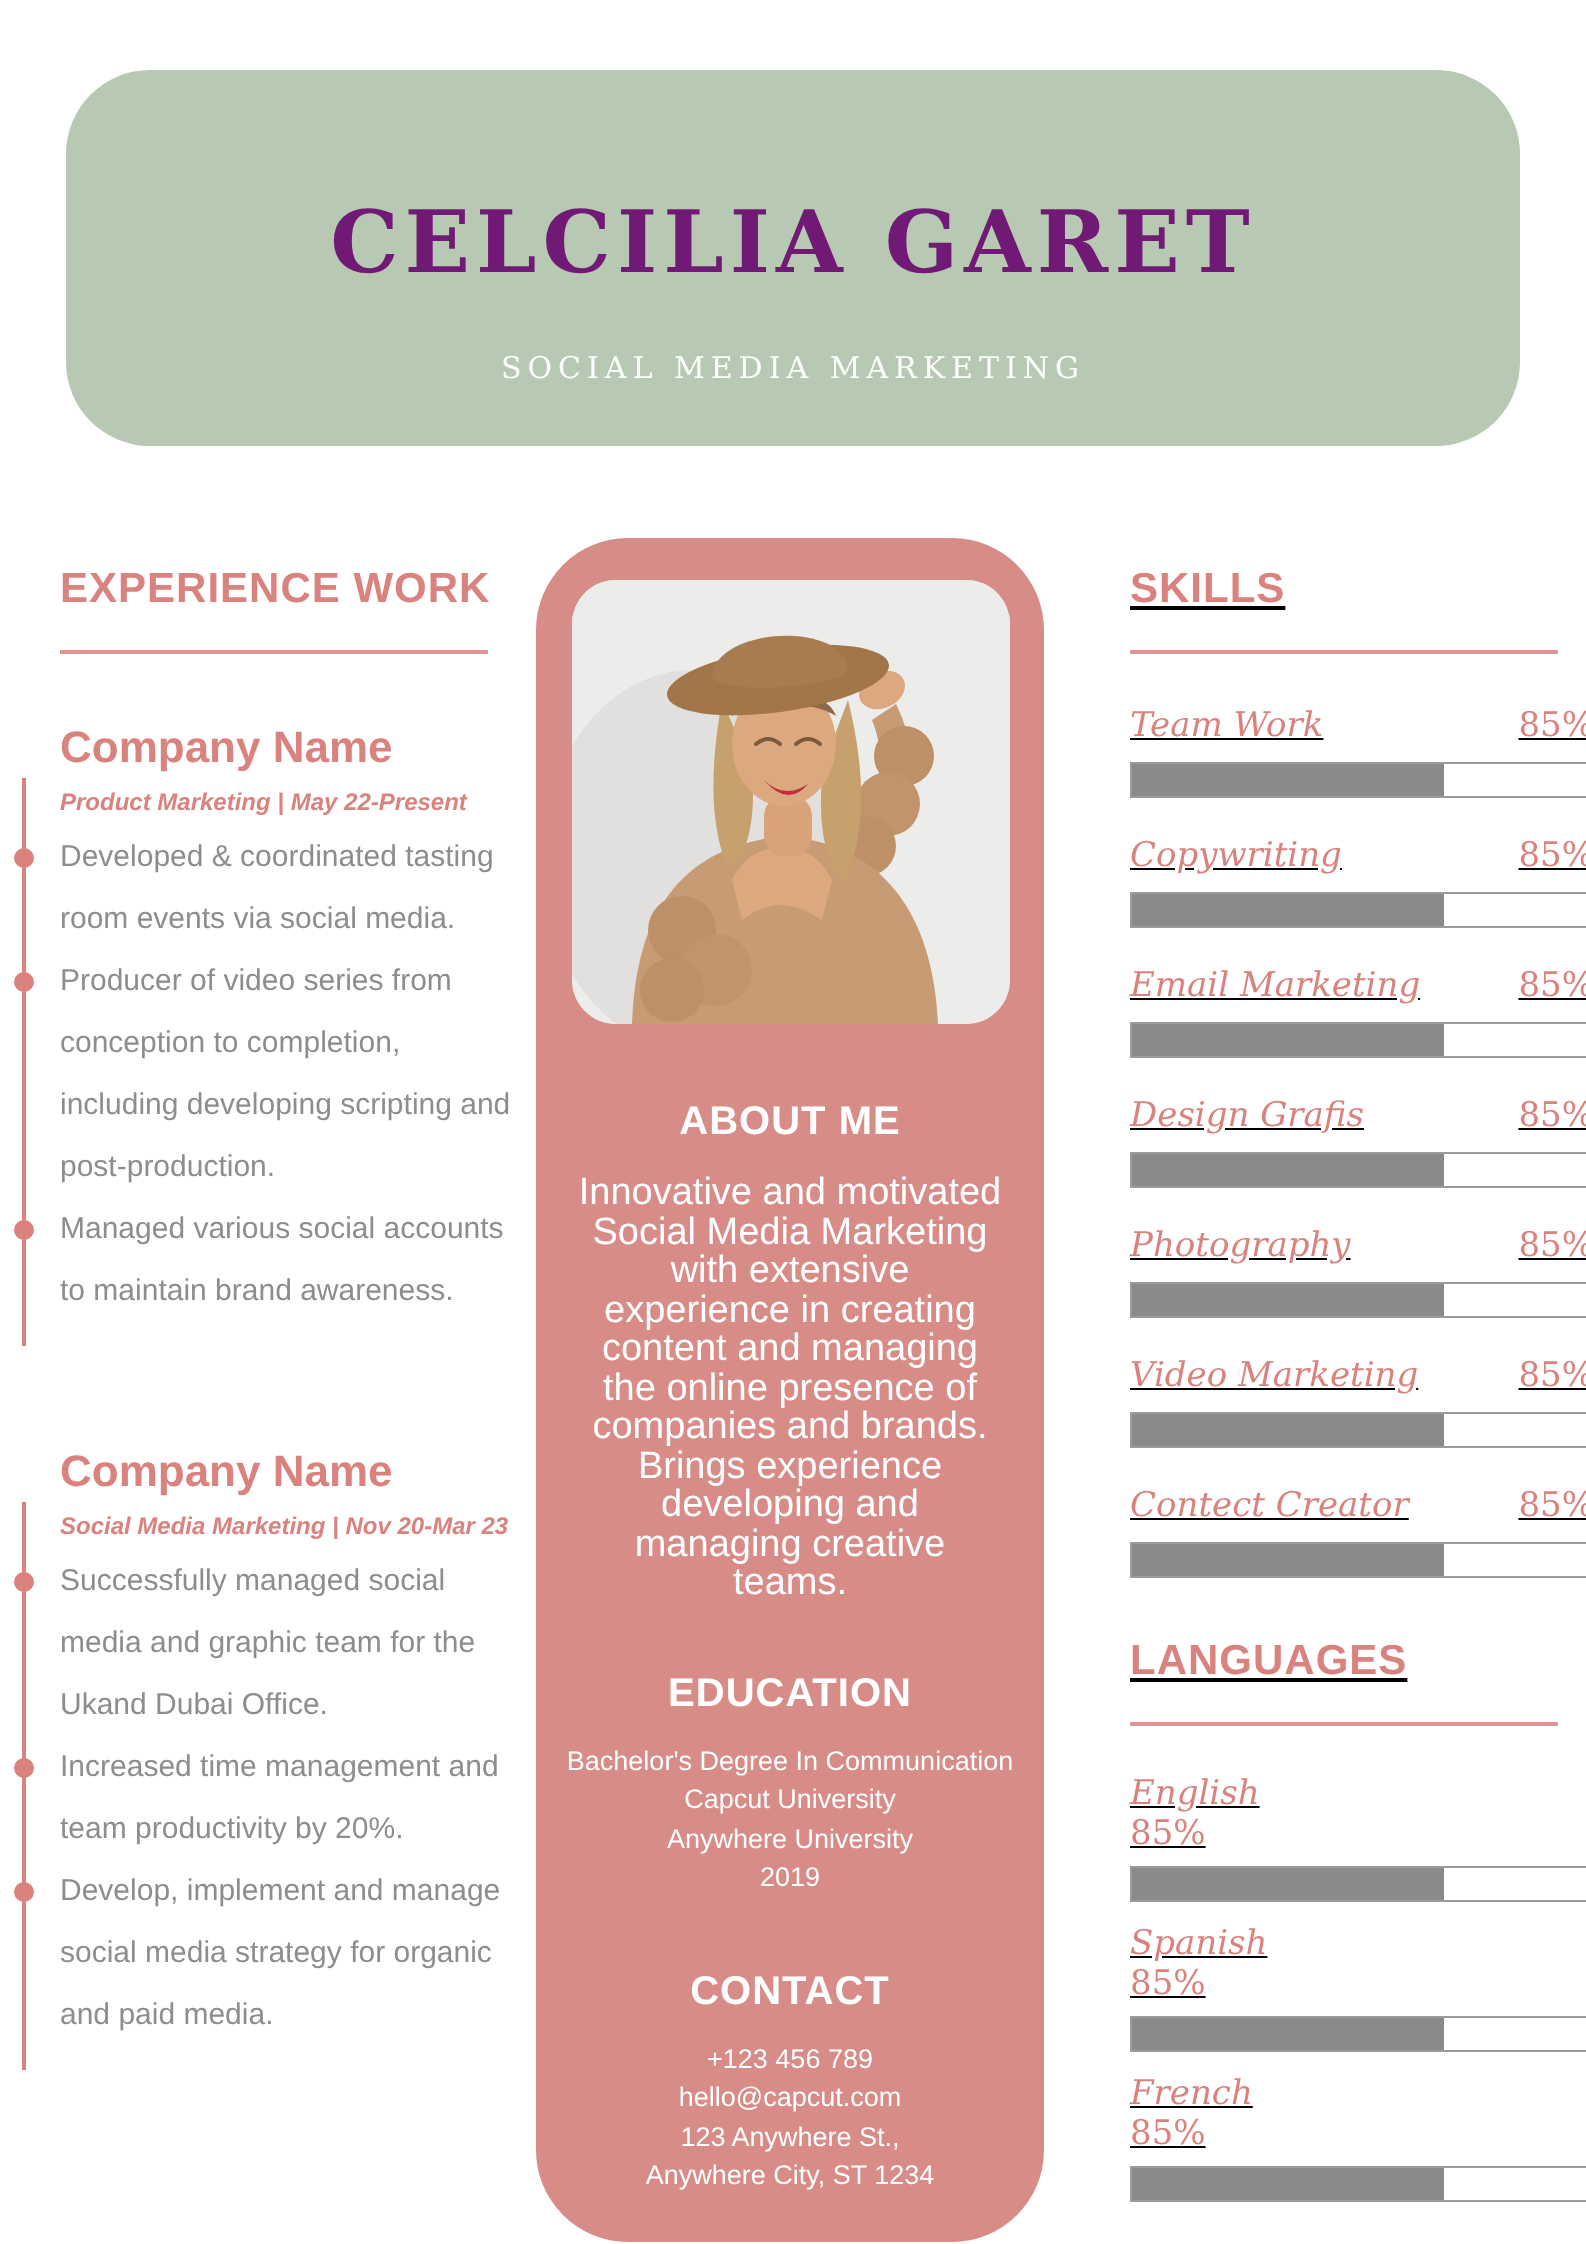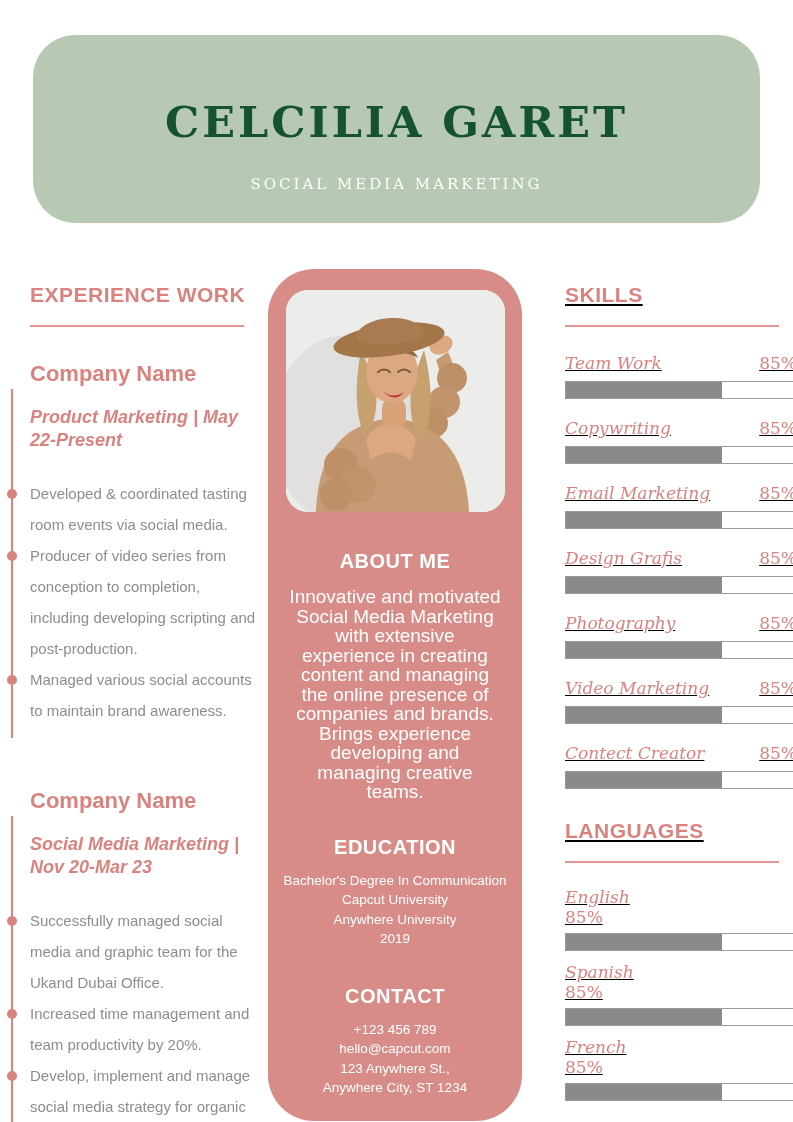--- a/index.html
+++ b/index.html
@@ -11,21 +11,21 @@
   body{
     width:793px;height:1122px;position:relative;
     font-family:"Liberation Sans", sans-serif;overflow:hidden;
   }
   
   .header{
     position:absolute;left:33px;top:35px;width:727px;height:188px;
     background:var(--green);border-radius:42px;text-align:center;
   }
   .header-name{
-    margin-top:62px;color:#14532d;font-family:"DejaVu Serif", serif;
+    margin-top:62px;color:#701a75;font-family:"DejaVu Serif", serif;
     font-weight:bold;font-size:43px;letter-spacing:3px;
   }
   .header-title{
     margin-top:28px;color:#fff;font-family:"DejaVu Serif", serif;
     font-size:15px;letter-spacing:3px;
   }
   
   .left-col{position:absolute;left:30px;top:283px;width:232px;}
   .section-heading{
     color:var(--accent);font-weight:bold;font-size:21px;letter-spacing:.5px;
@@ -35,24 +35,24 @@
     margin-top:18px;width:214px;
   }
   .job{position:relative;margin-top:34px;}
   .job + .job{margin-top:62px;}
   .timeline{
     position:absolute;left:-19px;top:28px;bottom:-12px;
     width:2px;background:var(--accent);
   }
   .company{color:var(--accent);font-size:22px;font-weight:bold;}
   .role{
-    color:var(--accent);font-size:18px;font-weight:bold;font-style:italic;
-    margin-top:19px;line-height:23px;
-  }
-  .bullets{list-style:none;margin-top:26px;}
+    color:var(--accent);font-size:12px;font-weight:bold;font-style:italic;
+    margin-top:3px;line-height:23px;
+  }
+  .bullets{list-style:none;}
   .bullets li{
     position:relative;color:var(--gray-text);font-size:15px;line-height:31px;
   }
   .bullets li::before{
     content:"";position:absolute;left:-23px;top:11px;width:10px;height:10px;
     border-radius:50%;background:var(--accent);
   }
   
   .center-col{
     position:absolute;left:268px;top:253px;width:254px;height:852px;

